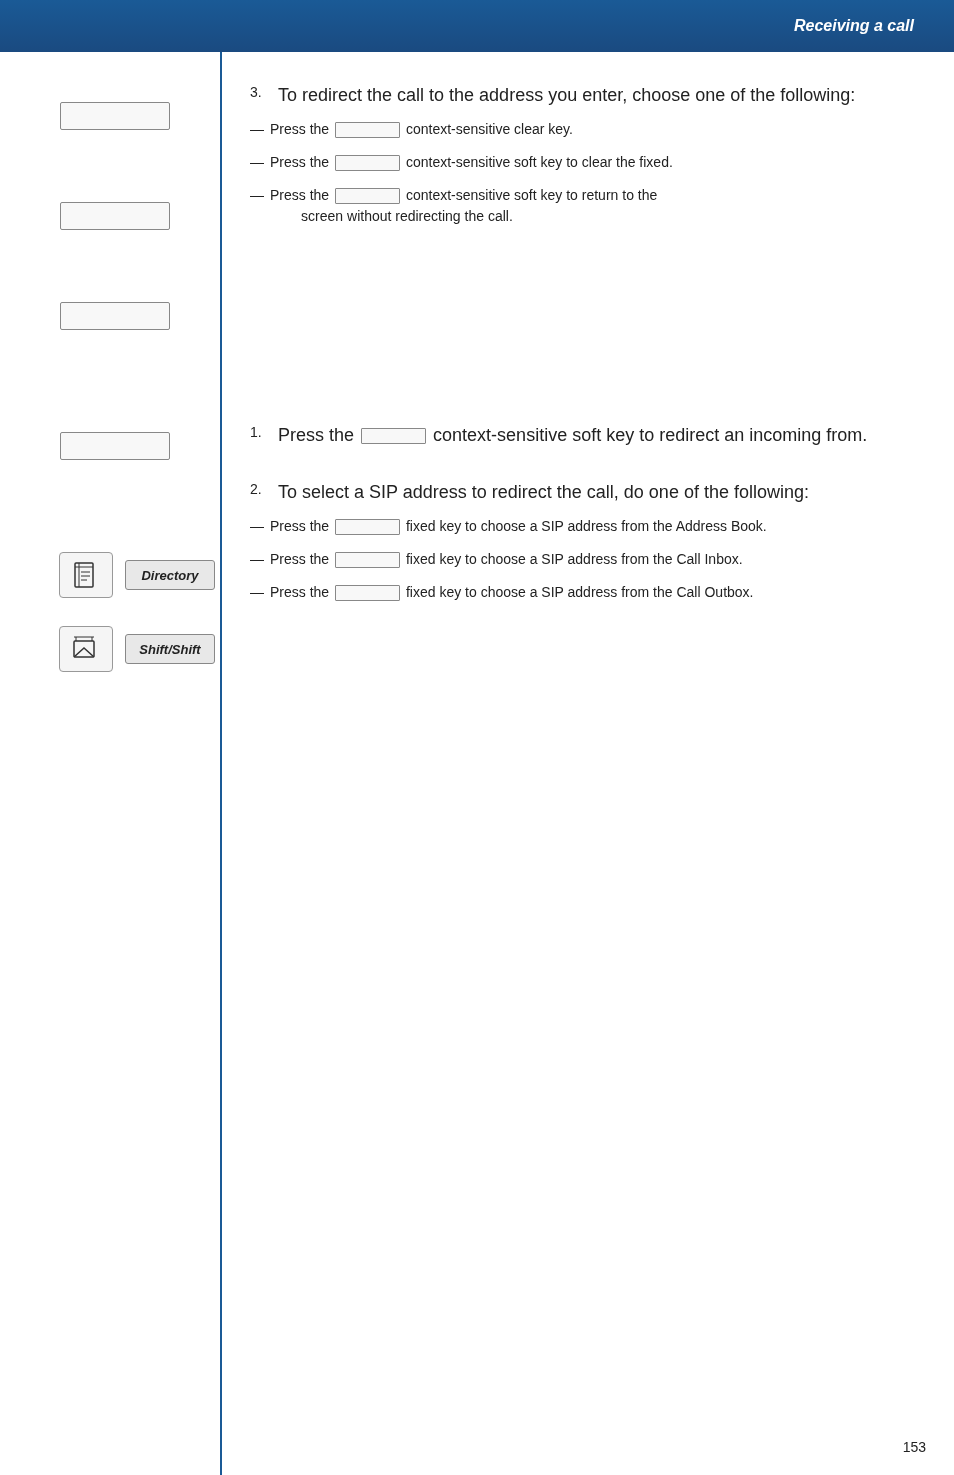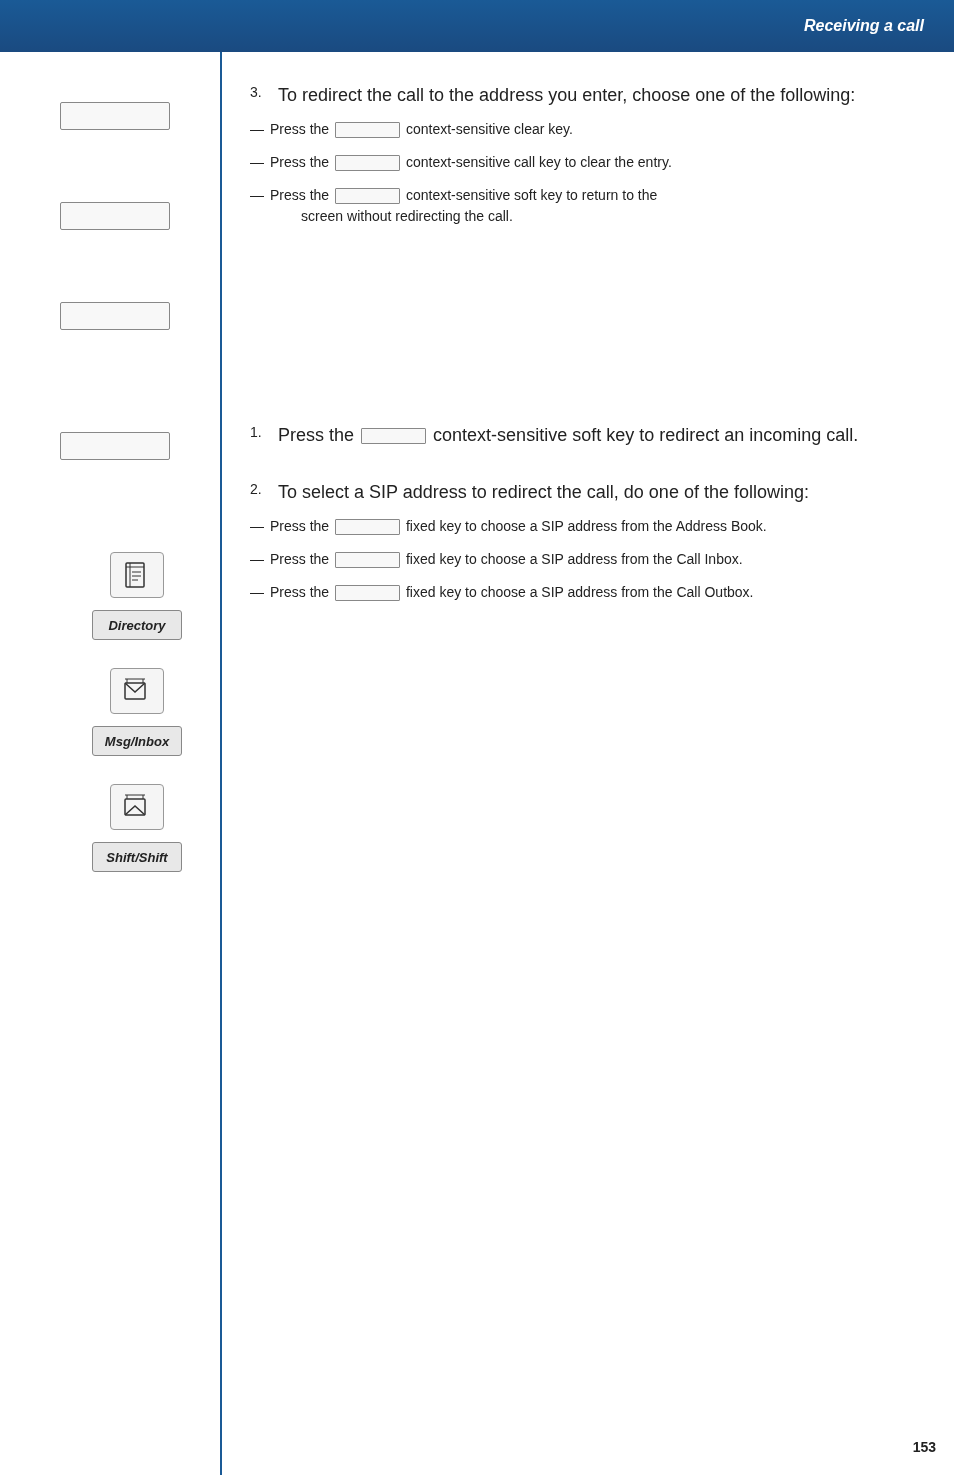--- a/index.html
+++ b/index.html
@@ -14,21 +14,21 @@
     }
 
     
     .header-bar {
       width: 100%;
       height: 52px;
       background: linear-gradient(to bottom, #1a5a96, #1a4a80);
       display: flex;
       align-items: center;
       justify-content: flex-end;
-      padding-right: 30px;
+      padding-right: 40px;
     }
     .header-title {
       color: #ffffff;
       font-weight: bold;
       font-size: 16px;
       font-style: italic;
     }
 
     
     .softkey-btn {
@@ -91,21 +91,21 @@
       border: 1px solid #888;
       background: #f8f8f8;
       vertical-align: middle;
       margin: 0 2px;
       border-radius: 1px;
     }
 
     
     .icon-label-row {
       display: flex;
-      flex-direction: column;
+      flex-direction: row;
       align-items: center;
       gap: 12px;
       margin-bottom: 28px;
       padding-left: 44px;
     }
     .fixed-key-icon {
       width: 54px;
       height: 46px;
       border: 1.5px solid #999;
       border-radius: 4px;
@@ -132,22 +132,22 @@
     
     .book-icon svg, .inbox-icon svg, .outbox-icon svg {
       width: 32px;
       height: 32px;
     }
 
     
     .page-num {
       position: absolute;
       bottom: 20px;
-      right: 18px;
-      font-weight: bold;
+      right: 28px;
+      font-weight: normal;
       font-size: 14px;
     }
 
     
     .left-border {
       position: absolute;
       left: 220px;
       top: 52px;
       bottom: 0;
       width: 2px;
@@ -223,21 +223,21 @@
             <span class="key-placeholder"></span>
             <span> context-sensitive clear key.</span>
           </span>
         </li>
 
         <li class="bullet-item">
           <span class="em-dash">—</span>
           <span class="bullet-text">
             <span>Press the</span>
             <span class="key-placeholder"></span>
-            <span> context-sensitive call key to clear the entry.</span>
+            <span> context-sensitive soft key to clear the fixed.</span>
           </span>
         </li>
 
         <li class="bullet-item">
           <span class="em-dash">—</span>
           <span class="bullet-text">
             <span>Press the</span>
             <span class="key-placeholder"></span>
             <span> context-sensitive soft key to return to the<br>&nbsp;&nbsp;&nbsp;&nbsp;&nbsp;&nbsp;&nbsp;&nbsp;screen without redirecting the call.</span>
           </span>
@@ -265,32 +265,20 @@
           <line x1="5" y1="8" x2="23" y2="8" stroke="#333" stroke-width="1"></line>
           <line x1="9" y1="4" x2="9" y2="28" stroke="#333" stroke-width="1"></line>
           <line x1="11" y1="13" x2="20" y2="13" stroke="#333" stroke-width="1"></line>
           <line x1="11" y1="17" x2="20" y2="17" stroke="#333" stroke-width="1"></line>
           <line x1="11" y1="21" x2="17" y2="21" stroke="#333" stroke-width="1"></line>
         </svg>
       </div>
       <div class="fixed-key-label">Directory</div>
     </div>
 
-    <div class="icon-label-row">
-      <div class="fixed-key-icon inbox-icon">
-        <svg viewBox="0 0 32 32" fill="none" xmlns="http://www.w3.org/2000/svg">
-          <rect x="4" y="8" width="20" height="16" rx="1" stroke="#333" stroke-width="1.5" fill="none"></rect>
-          <polyline points="4,8 14,17 24,8" stroke="#333" stroke-width="1.5" fill="none"></polyline>
-          <line x1="4" y1="4" x2="24" y2="4" stroke="#333" stroke-width="1"></line>
-          <line x1="6" y1="4" x2="6" y2="8" stroke="#333" stroke-width="1"></line>
-          <line x1="22" y1="4" x2="22" y2="8" stroke="#333" stroke-width="1"></line>
-        </svg>
-      </div>
-      <div class="fixed-key-label">Msg/Inbox</div>
-    </div>
 
     <div class="icon-label-row">
       <div class="fixed-key-icon outbox-icon">
         <svg viewBox="0 0 32 32" fill="none" xmlns="http://www.w3.org/2000/svg">
           <rect x="4" y="8" width="20" height="16" rx="1" stroke="#333" stroke-width="1.5" fill="none"></rect>
           <polyline points="4,24 14,15 24,24" stroke="#333" stroke-width="1.5" fill="none"></polyline>
           <line x1="4" y1="4" x2="24" y2="4" stroke="#333" stroke-width="1"></line>
           <line x1="6" y1="4" x2="6" y2="8" stroke="#333" stroke-width="1"></line>
           <line x1="22" y1="4" x2="22" y2="8" stroke="#333" stroke-width="1"></line>
         </svg>
@@ -300,21 +288,21 @@
   </div>
 
   <div class="all-right">
 
     <div class="section" style="margin-bottom:30px;">
       <div class="section-header">
         <span class="step-num">1.</span>
         <span class="step-text">
           <span>Press the</span>
           <span class="key-placeholder"></span>
-          <span>context-sensitive soft key to redirect an incoming call.</span>
+          <span>context-sensitive soft key to redirect an incoming from.</span>
         </span>
       </div>
     </div>
 
     <div class="section">
       <div class="section-header">
         <span class="step-num">2.</span>
         <span class="step-text">To select a SIP address to redirect the call, do one of the following:</span>
       </div>
       <ul class="bullet-list">

